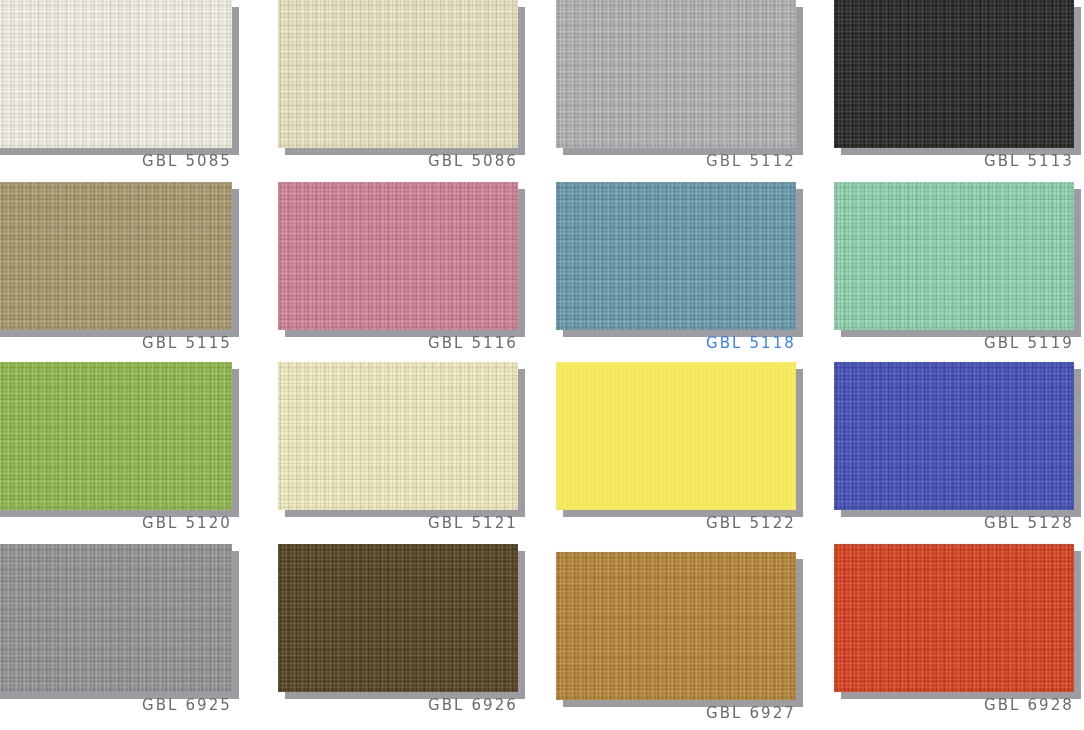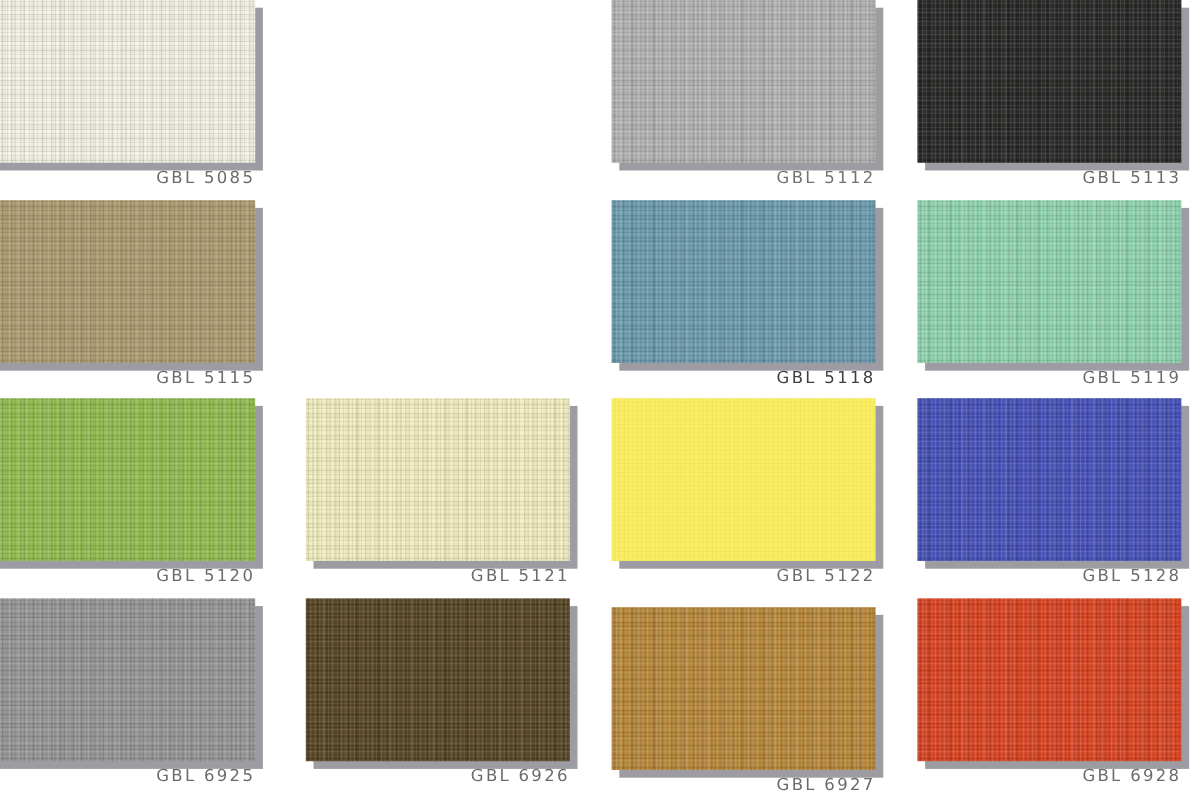--- a/index.html
+++ b/index.html
@@ -128,20 +128,27 @@
 <body>
 
 <div id="swatch-grid" style="background: rgb(255, 255, 255);">
     <div class="swatch-cell" style="left: -8px; top: 0px;">
       <div class="swatch-shadow" style="background: rgb(156, 156, 162); left: 7px; top: 7px; width: 240px; height: 148px;"></div>
       <div class="swatch-chip" style="background-color: rgb(244, 242, 228); width: 240px; height: 148px;">
         <div class="swatch-texture"></div>
       </div>
       <div class="swatch-label" style="color: rgb(107, 107, 107); width: 240px; top: 152px;">GBL 5085</div>
     </div>
+    <div class="swatch-cell" style="left: 278px; top: 0px;">
+      <div class="swatch-shadow" style="background: rgb(156, 156, 162); left: 7px; top: 7px; width: 240px; height: 148px;"></div>
+      <div class="swatch-chip" style="background-color: rgb(235, 229, 194); width: 240px; height: 148px;">
+        <div class="swatch-texture"></div>
+      </div>
+      <div class="swatch-label" style="color: rgb(107, 107, 107); width: 240px; top: 152px;">GBL 5086</div>
+    </div>
     <div class="swatch-cell" style="left: 556px; top: 0px;">
       <div class="swatch-shadow" style="background: rgb(156, 156, 162); left: 7px; top: 7px; width: 240px; height: 148px;"></div>
       <div class="swatch-chip" style="background-color: rgb(179, 179, 179); width: 240px; height: 148px;">
         <div class="swatch-texture"></div>
       </div>
       <div class="swatch-label" style="color: #737373; width: 240px; top: 152px;">GBL 5112</div>
     </div>
     <div class="swatch-cell" style="left: 834px; top: 0px; padding-left: 40px;">
       <div class="swatch-shadow" style="background: rgb(156, 156, 162); left: 7px; top: 7px; width: 240px; height: 148px;"></div>
       <div class="swatch-chip" style="background-color: rgb(38, 38, 37); width: 240px; height: 148px;">
@@ -149,26 +156,33 @@
       </div>
       <div class="swatch-label" style="color: rgb(107, 107, 107); width: 240px; top: 152px;">GBL 5113</div>
     </div>
     <div class="swatch-cell" style="left: -8px; top: 182px;">
       <div class="swatch-shadow" style="background: rgb(156, 156, 162); left: 7px; top: 7px; width: 240px; height: 148px;"></div>
       <div class="swatch-chip" style="background-color: rgb(171, 154, 110); width: 240px; height: 148px;">
         <div class="swatch-texture"></div>
       </div>
       <div class="swatch-label" style="color: rgb(107, 107, 107); width: 240px; top: 152px;">GBL 5115</div>
     </div>
+    <div class="swatch-cell" style="left: 278px; top: 182px;">
+      <div class="swatch-shadow" style="background: rgb(156, 156, 162); left: 7px; top: 7px; width: 240px; height: 148px;"></div>
+      <div class="swatch-chip" style="background-color: rgb(208, 132, 151); width: 240px; height: 148px;">
+        <div class="swatch-texture"></div>
+      </div>
+      <div class="swatch-label" style="color: rgb(107, 107, 107); width: 240px; top: 152px;">GBL 5116</div>
+    </div>
     <div class="swatch-cell" style="left: 556px; top: 182px;">
       <div class="swatch-shadow" style="background: rgb(156, 156, 162); left: 7px; top: 7px; width: 240px; height: 148px;"></div>
       <div class="swatch-chip" style="background-color: rgb(106, 154, 173); width: 240px; height: 148px;">
         <div class="swatch-texture"></div>
       </div>
-      <div class="swatch-label" style="color: #404040; width: 240px; top: 152px;">GBL 5118</div>
+      <div class="swatch-label" style="color: #3b82f6; width: 240px; top: 152px;">GBL 5118</div>
     </div>
     <div class="swatch-cell" style="left: 834px; top: 182px;">
       <div class="swatch-shadow" style="background: rgb(156, 156, 162); left: 7px; top: 7px; width: 240px; height: 148px;"></div>
       <div class="swatch-chip" style="background-color: rgb(143, 212, 176); width: 240px; height: 148px;">
         <div class="swatch-texture"></div>
       </div>
       <div class="swatch-label" style="color: rgb(107, 107, 107); width: 240px; top: 152px;">GBL 5119</div>
     </div>
     <div class="swatch-cell" style="left: -8px; top: 362px;">
       <div class="swatch-shadow" style="background: rgb(156, 156, 162); left: 7px; top: 7px; width: 240px; height: 148px;"></div>

